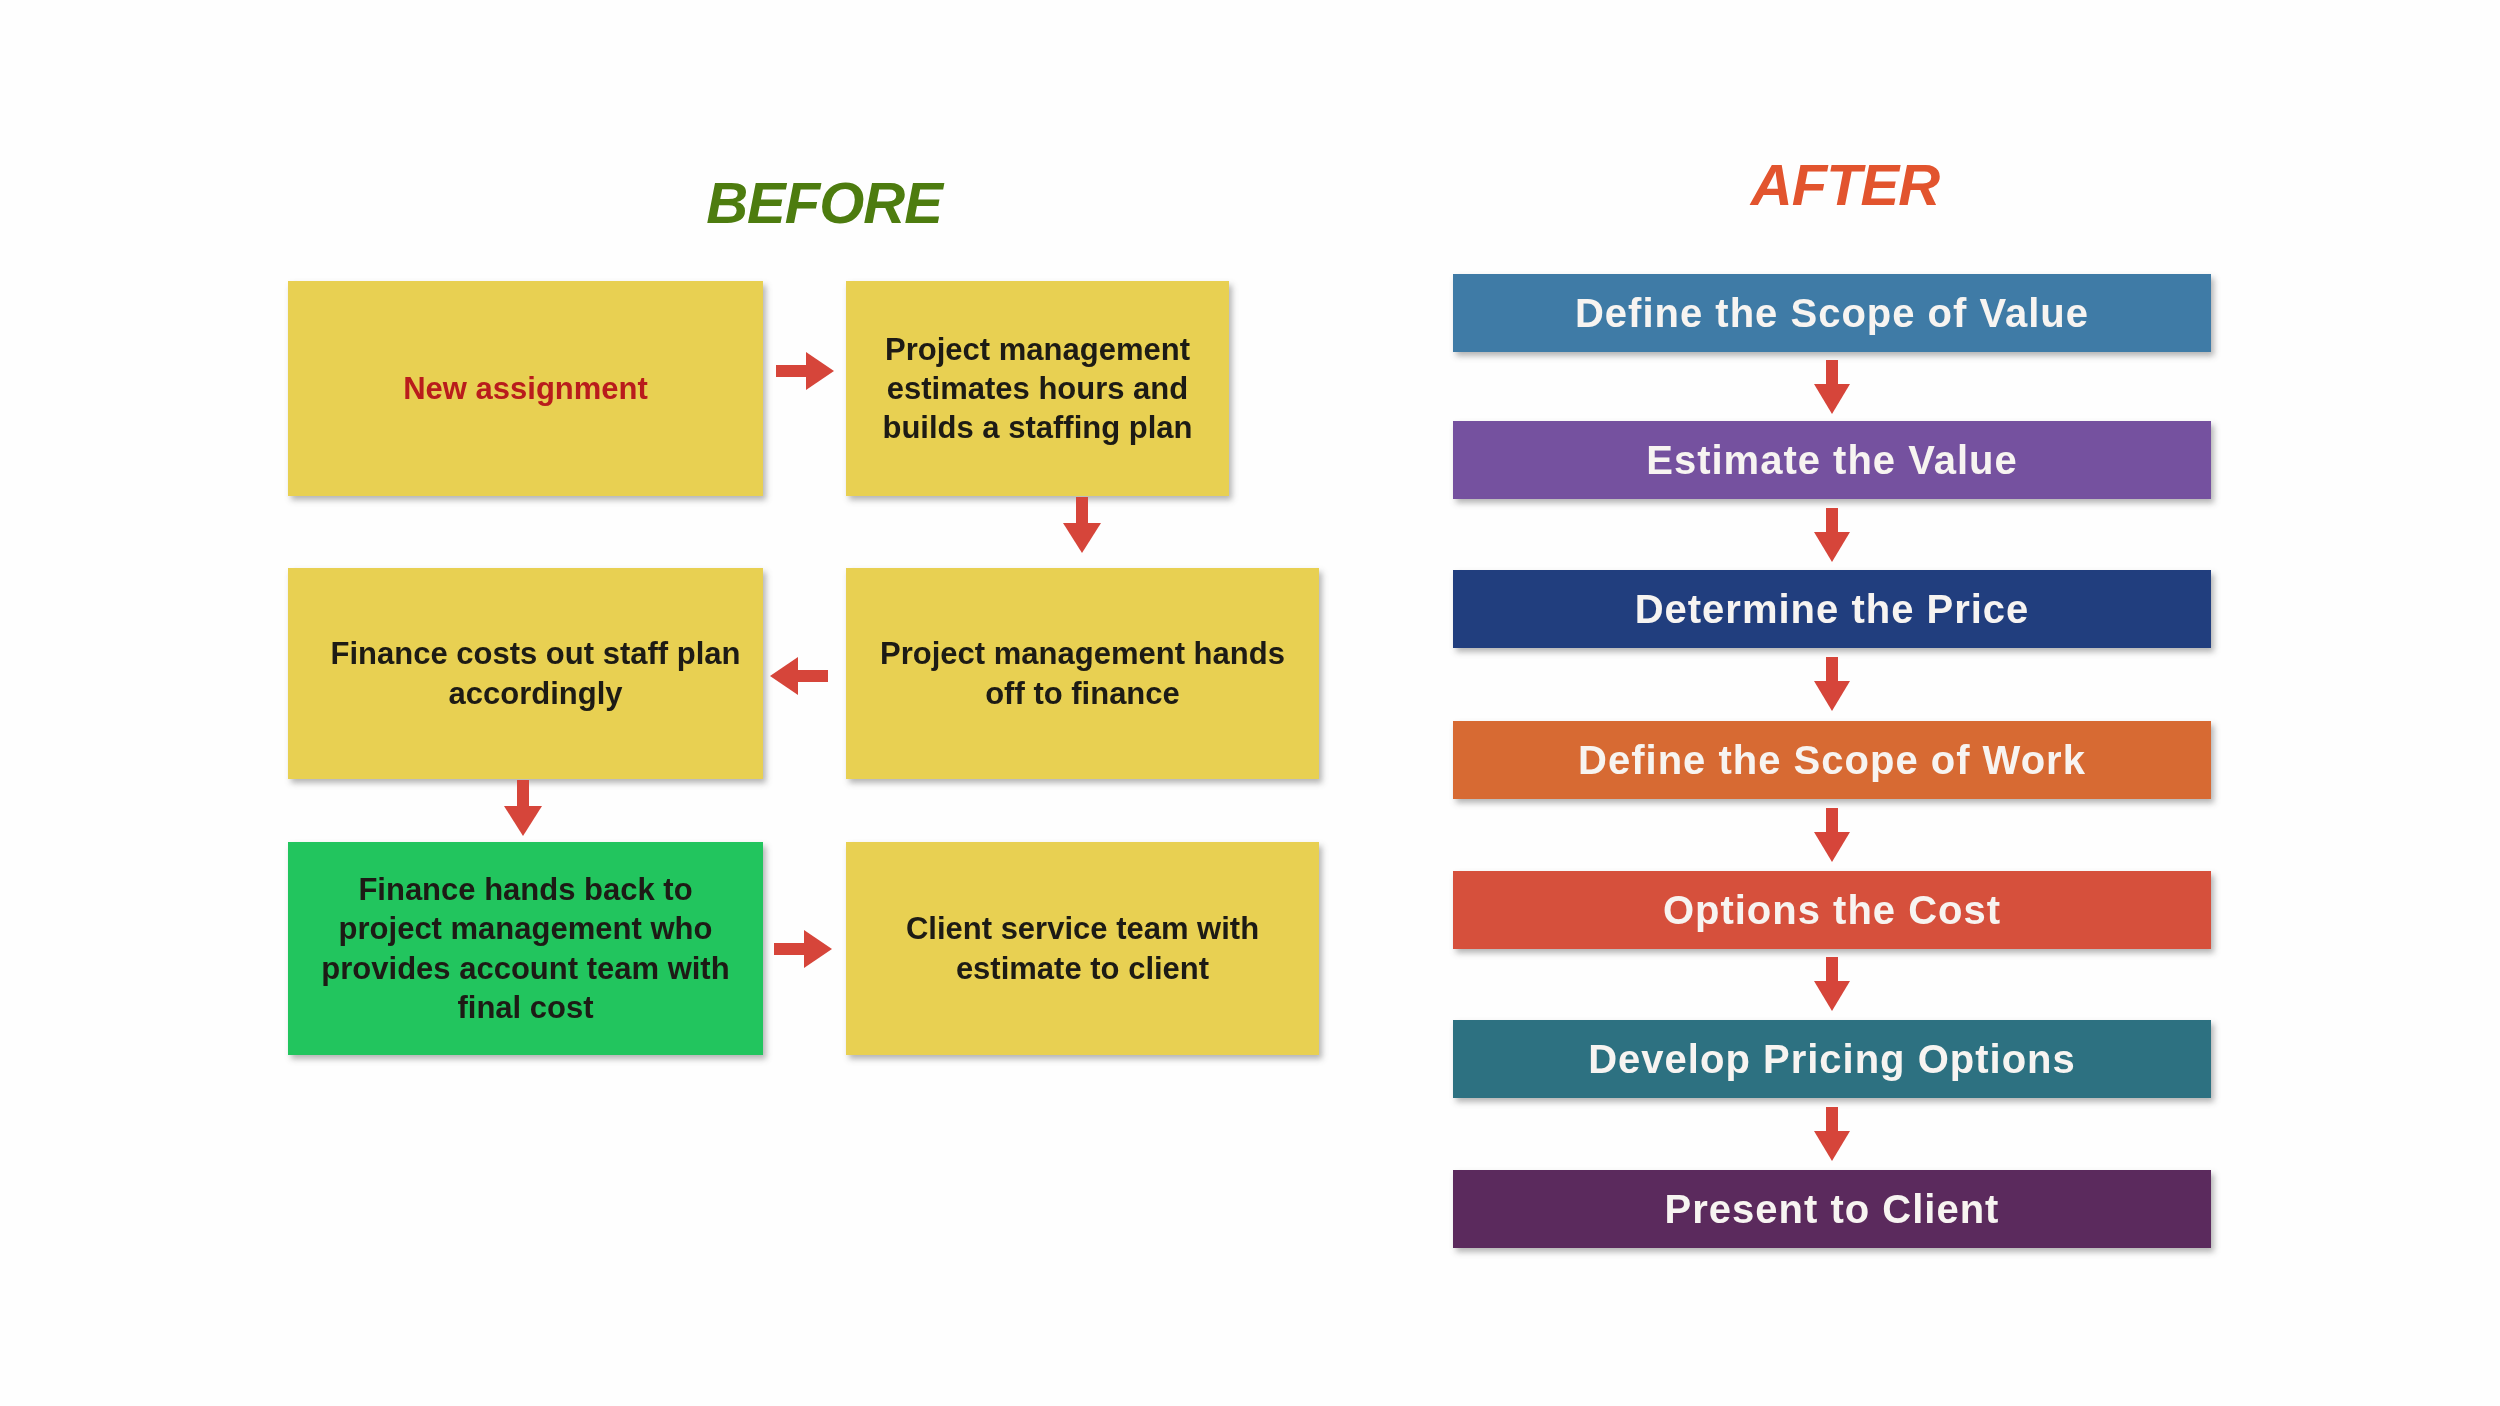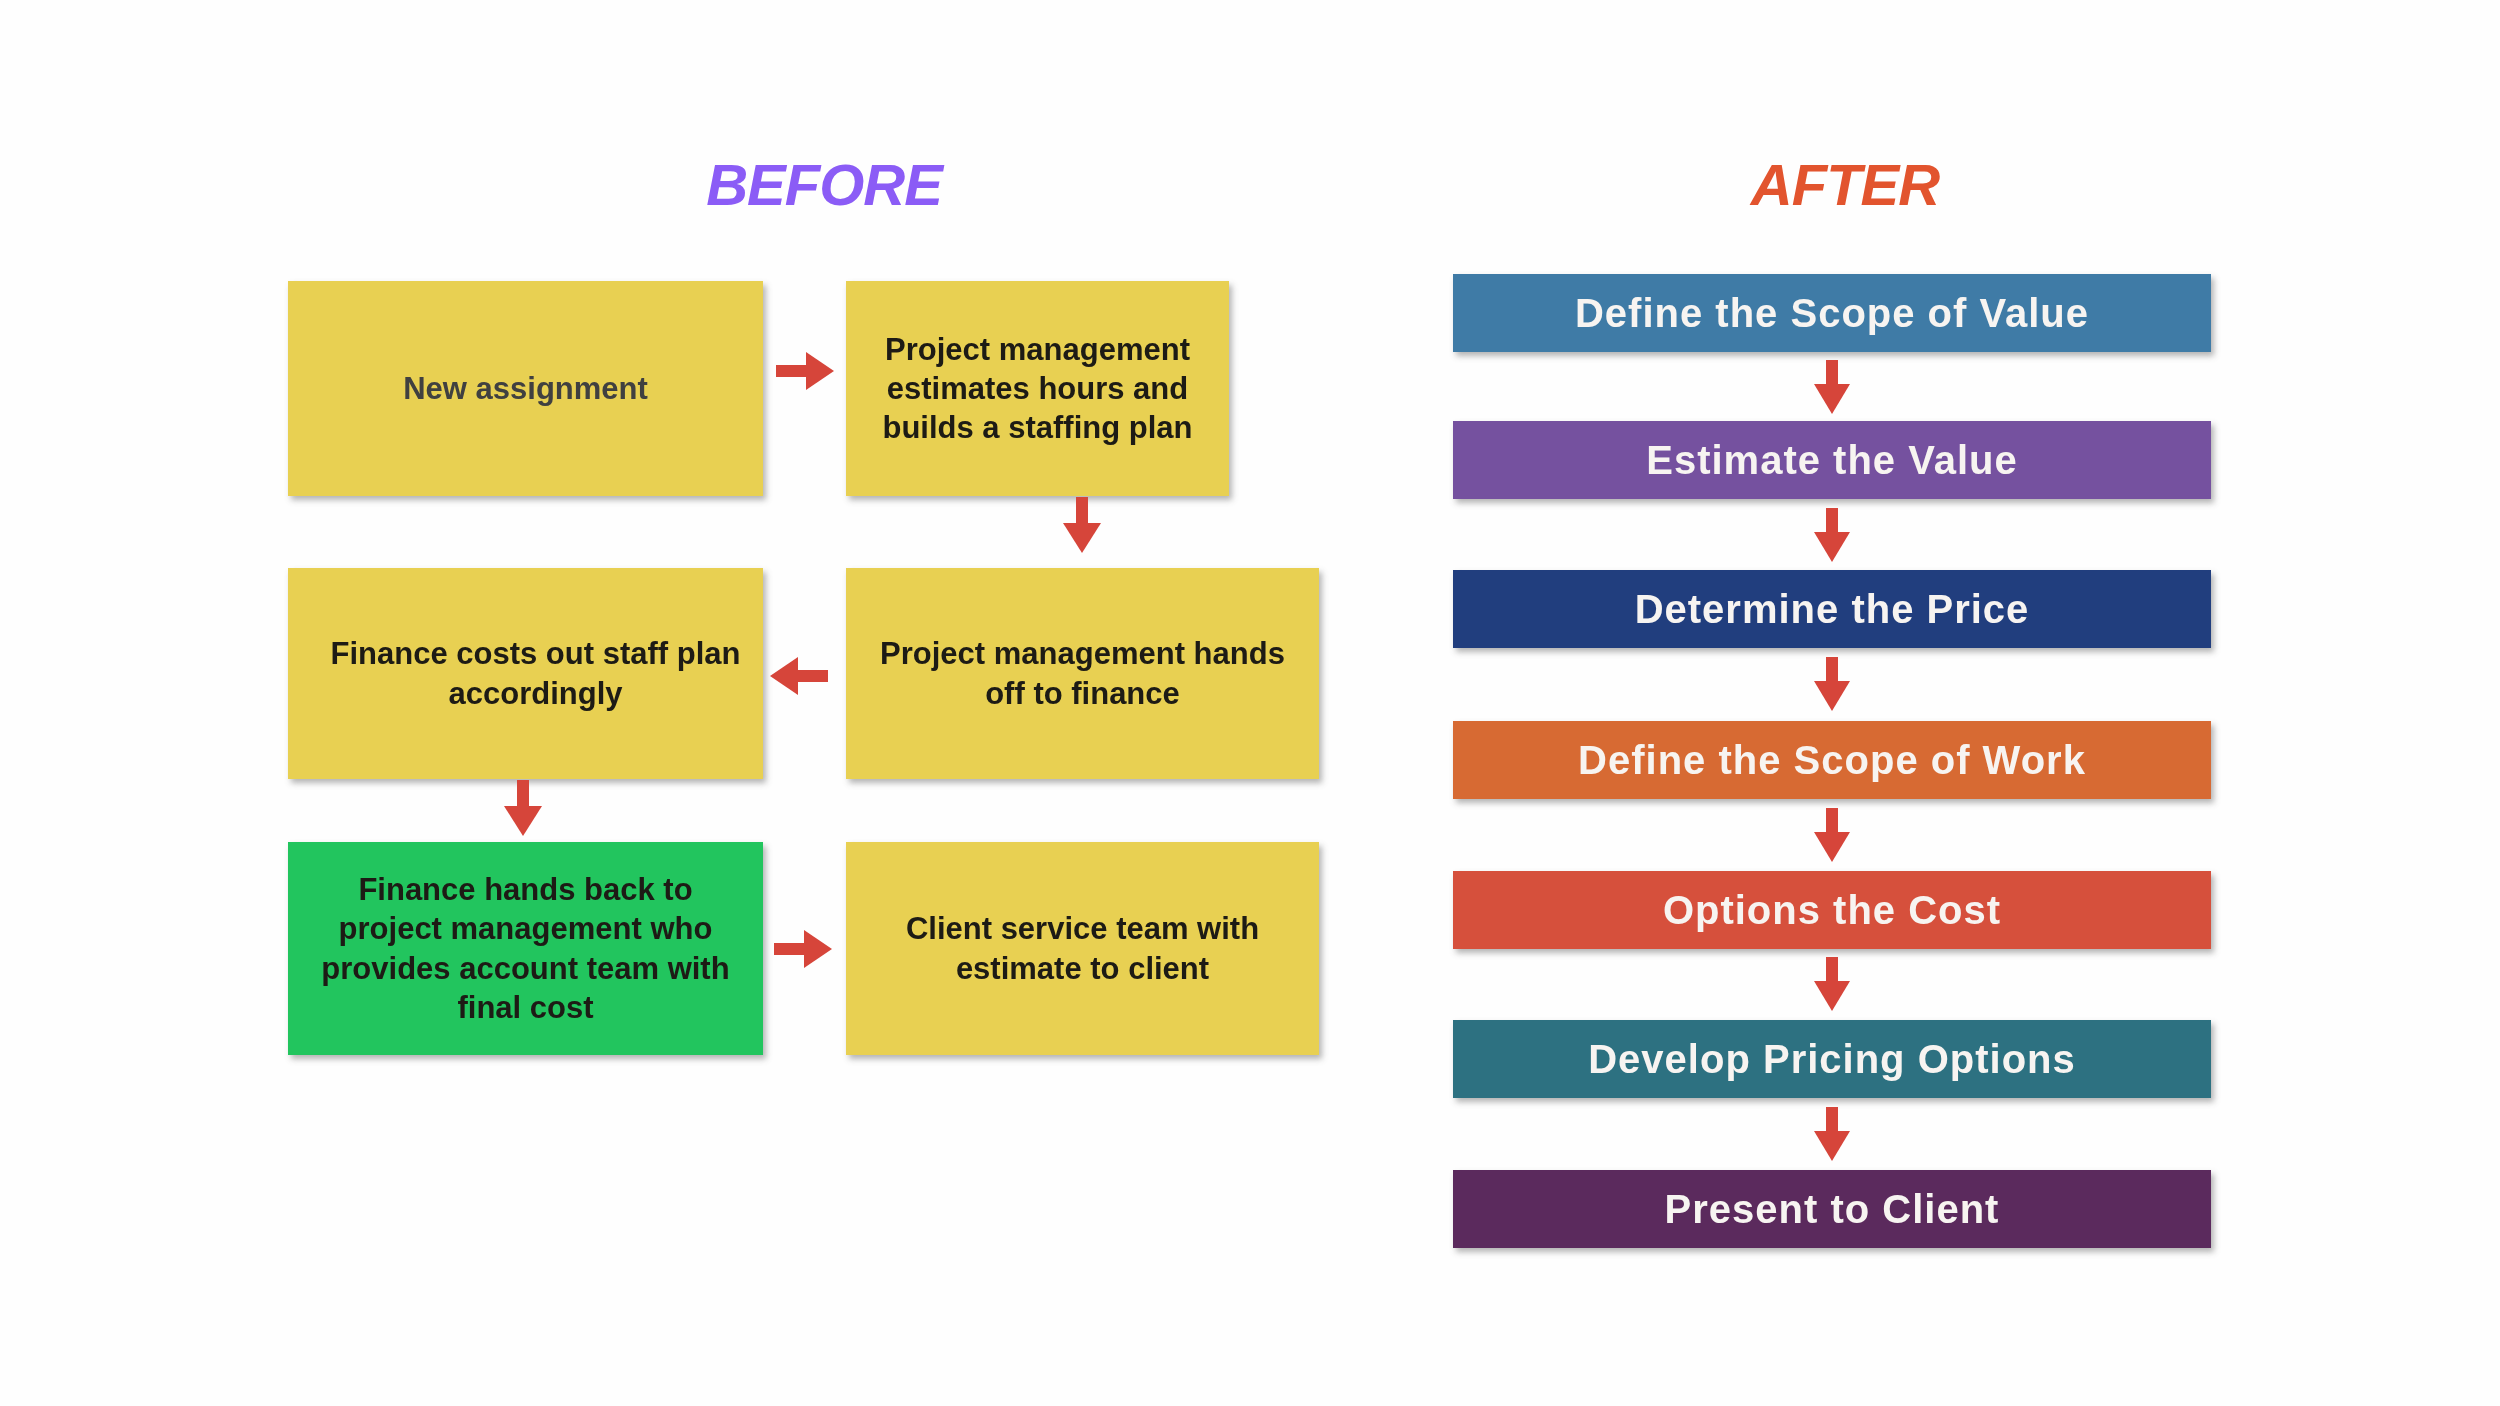--- a/index.html
+++ b/index.html
@@ -44,23 +44,23 @@
   }
   .arrow{position:absolute;}
   .after-arrow{left:1813px;width:38px;height:54px;}
 </style>
 </head>
 <body>
 
 <div id="diagram" style="background: rgb(254, 254, 254);">
 
   <section>
-    <div class="title" style="left: 614px; color: #8b5cf6;">BEFORE</div>
+    <div class="title" style="left: 614px; color: #4d7c0f; margin-top: 18px;">BEFORE</div>
 
-    <div class="ybox" style="left: 288px; top: 281px; width: 475px; height: 215px; background: rgb(232, 208, 82); color: #404040;">
+    <div class="ybox" style="left: 288px; top: 281px; width: 475px; height: 215px; background: rgb(232, 208, 82); color: #b91c1c;">
       <span>New assignment</span>
     </div>
     <svg class="arrow" style="left: 776px; top: 352px; width: 58px; height: 38px; fill: rgb(214, 69, 58);" viewBox="0 0 58 38">
       <rect x="0" y="13" width="32" height="12"></rect>
         <polygon points="30,0 58,19 30,38"></polygon>
     </svg>
     <div class="ybox" style="left: 846px; top: 281px; width: 383px; height: 215px; background: rgb(232, 208, 82); color: rgb(29, 27, 21);">
       <span>Project management estimates hours and builds a staffing plan</span>
     </div>
 

